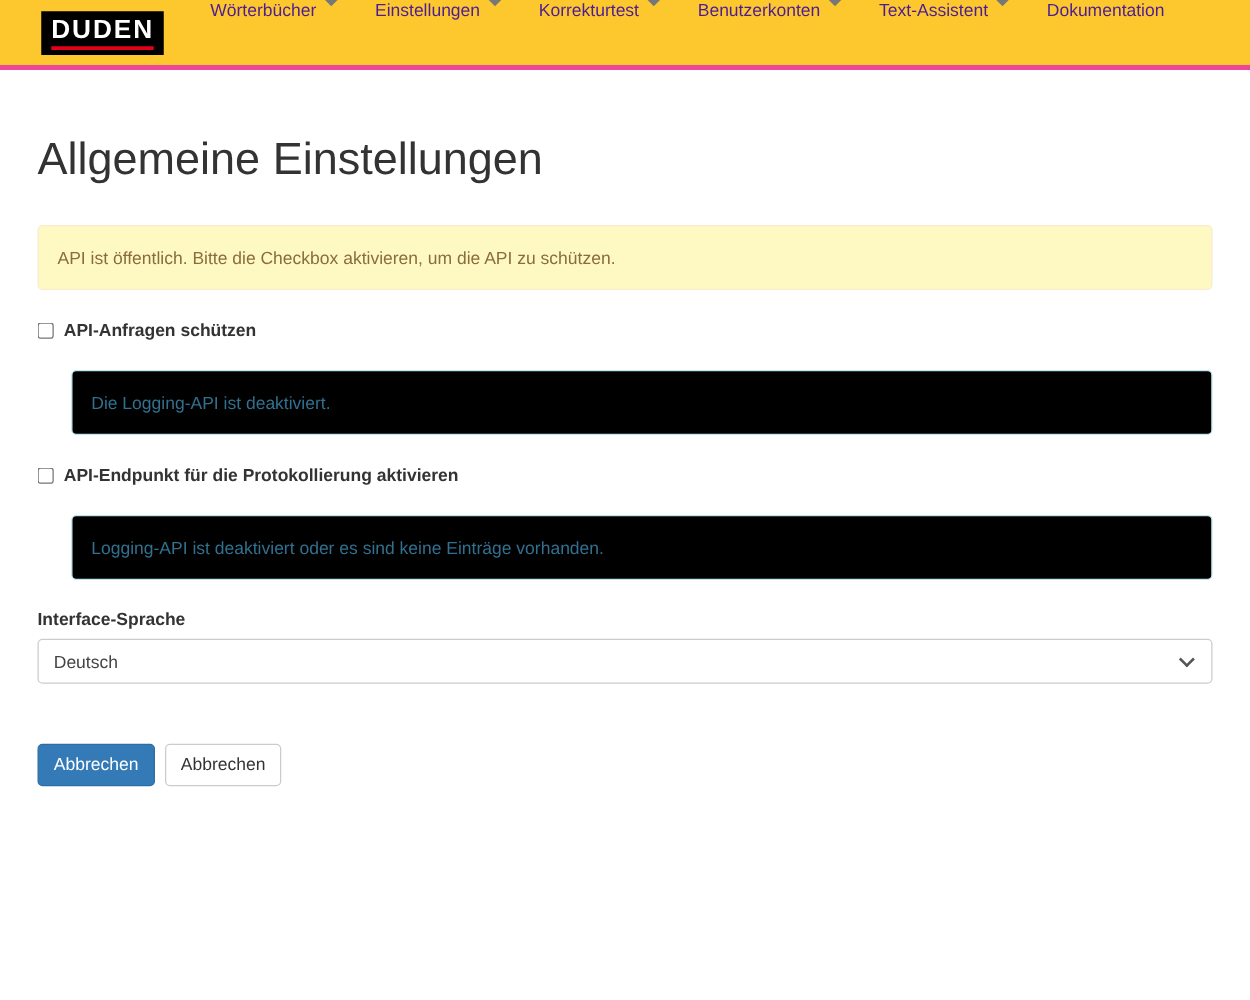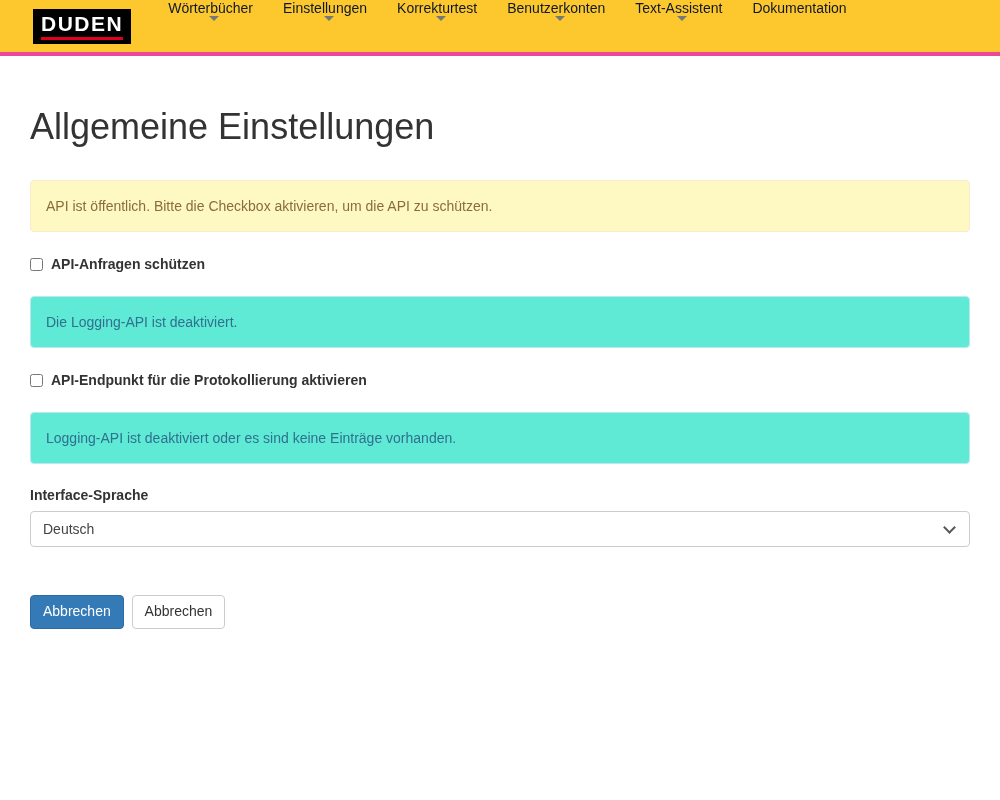--- a/index.html
+++ b/index.html
@@ -48,28 +48,27 @@
     border-bottom: 3px solid #e2001a;
   }
   .nav-list {
     display: flex;
     list-style: none;
     height: 100%;
   }
   .nav-list li { height: 100%; }
   .nav-list a {
     display: flex;
-    align-items: center;
+    align-items: flex-start;
     height: 100%;
     padding: 0 15px;
-    color: #0f172a;
+    color: #4c1d95;
     font-size: 14px;
     text-decoration: none;
     cursor: pointer;
-    flex-direction: column;
   }
   .caret {
     display: inline-block;
     width: 0; height: 0;
     margin-left: 7px;
     border-top: 5px solid #777;
     border-left: 5px solid transparent;
     border-right: 5px solid transparent;
   }
 
@@ -91,23 +90,24 @@
     border-radius: 4px;
     font-size: 14px;
     line-height: 20px;
   }
   .alert-warning {
     background: #fef9c3;
     border-color: #faebcc;
     color: #8a6d3b;
   }
   .alert-info {
-    background: #5eead4;
+    background: #000000;
     border-color: #bce8f1;
     color: #31708f;
+    margin-left: 27px;
   }
   .checkbox {
     margin: 24px 0;
   }
   .checkbox label {
     display: flex;
     align-items: center;
     font-weight: bold;
     color: #333;
     cursor: pointer;

